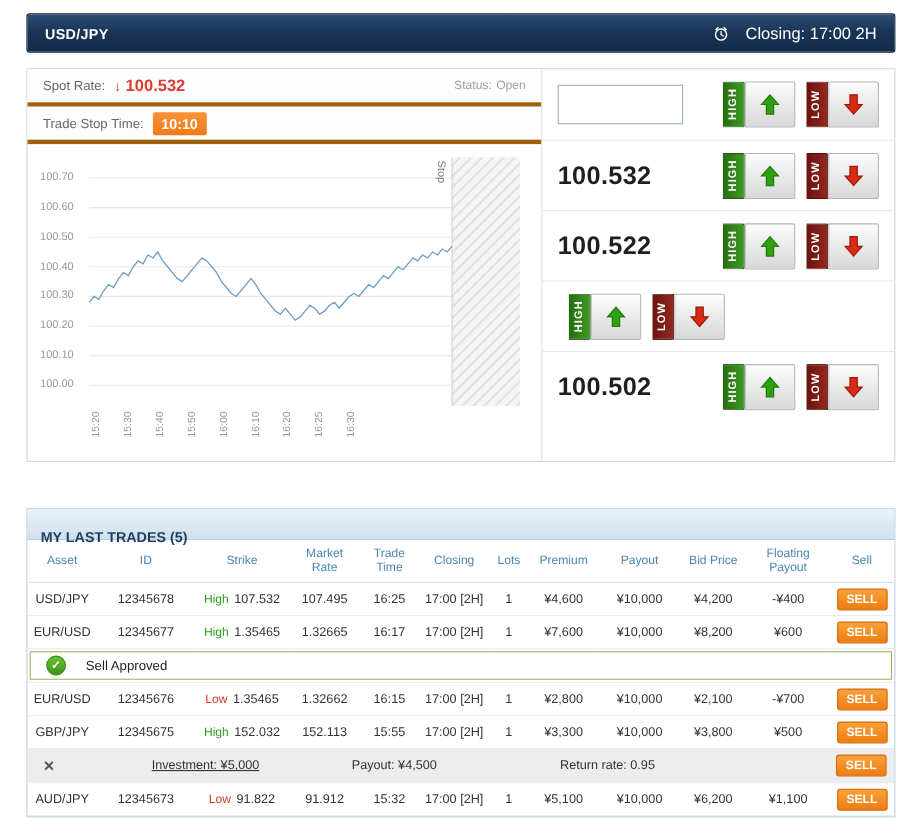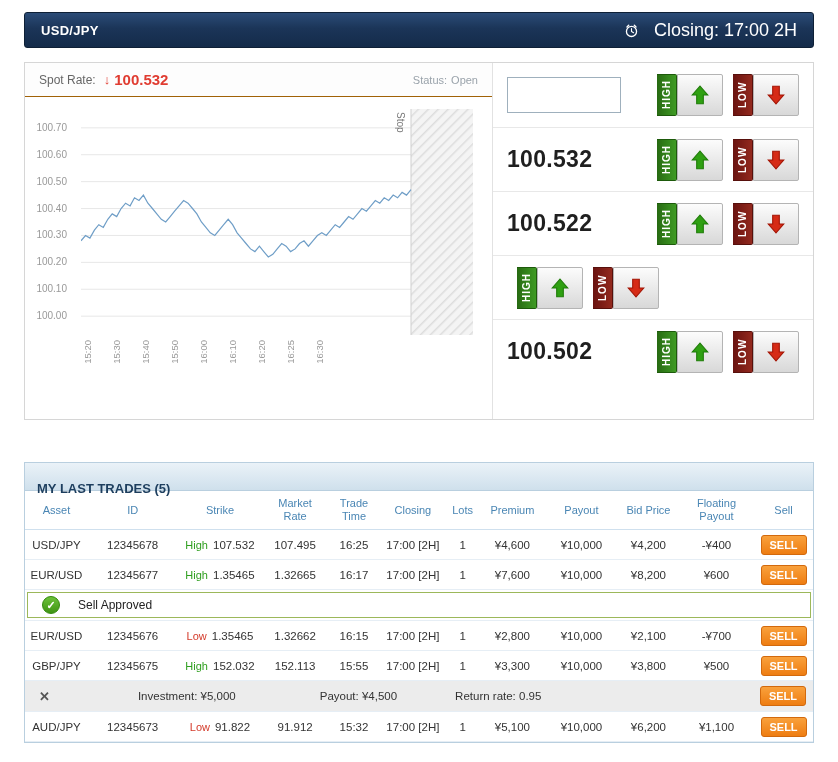--- a/index.html
+++ b/index.html
@@ -13,33 +13,33 @@
   .page { padding:12px 24px; }
 
   
   .topbar {
     height:36px; border-radius:3px;
     background:linear-gradient(to bottom,#2b4c77 0%, #1b3558 45%, #142b4a 100%);
     border:1px solid #0e2036;
     display:flex; align-items:center; padding:0 16px; color:#fff;
   }
   .topbar .pair { font-size:13px; font-weight:bold; letter-spacing:.3px; }
-  .topbar .closing { margin-left:auto; display:flex; align-items:center; gap:15px; font-size:18px; }
+  .topbar .closing { margin-left:auto; display:flex; align-items:center; gap:15px; font-size:15px; }
 
   
   .main-panel {
     margin-top:14px; border:1px solid #d6d6d6; height:358px;
     display:flex; background:#fff;
   }
   .left-col { width:468px; border-right:1px solid #e2e2e2; display:flex; flex-direction:column; }
   .right-col { flex:1; }
 
   .spot-row, .stop-row {
     height:34px; display:flex; align-items:center; padding:0 14px;
-    border-bottom:1px solid #a16207; background:#fdfdfd;
+    border-bottom:4px solid #a16207; background:#fdfdfd;
   }
   .spot-label, .stoptime-label { color:#666; font-size:12px; }
   .spot-arrow { color:#e03c31; font-weight:bold; margin-left:8px; font-size:13px; }
   .spot-value { color:#e03c31; font-weight:bold; font-size:15px; margin-left:4px; }
   .status { margin-left:auto; color:#9aa3ab; font-size:11px; }
   .status .sv { margin-left:4px;text-align:center; }
   .stop-badge {
     margin-left:8px; background:linear-gradient(#f8933a,#ef7a12);
     color:#fff; font-weight:bold; font-size:13px; padding:3px 8px; border-radius:2px;
   }
@@ -115,23 +115,23 @@
   }
   .check-icon {
     width:18px; height:18px; border-radius:50%;
     background:linear-gradient(#6cc13a,#3f9413); border:1px solid #358a10;
     color:#fff; font-size:11px; line-height:17px; text-align:center; font-weight:bold;
   }
   .approved-text { margin-left:18px; font-size:12px; color:#222; }
   tr.detail td { background:#ececec; padding:0; }
   .detail-box { display:flex; align-items:center; height:30px; }
   .close-icon { margin-left:14px; color:#555; font-size:13px; font-weight:bold; cursor:pointer; }
-  .d-invest { margin-left:88px; }
+  .d-invest { margin-left:88px;text-decoration:underline; }
   .d-payout { margin-left:84px; }
-  .d-return { margin-left:58px; }
+  .d-return { margin-left:112px; }
   .detail-box .sell-btn { margin-left:auto; margin-right:7px; }
 </style>
 </head>
 <body>
 
 <div class="page">
 
   <div class="topbar">
     <span class="pair">USD/JPY</span>
     <span class="closing">
@@ -149,20 +149,24 @@
 
       <div class="spot-row">
         <span class="spot-label">Spot Rate:</span>
         <span class="spot-arrow">↓</span>
         <span class="spot-value">100.532</span>
         <span class="status">
           <span>Status:</span><span class="sv">Open</span>
         </span>
       </div>
 
+      <div class="stop-row">
+        <span class="stoptime-label">Trade Stop Time:</span>
+        <span class="stop-badge">10:10</span>
+      </div>
 
       <div class="chart-wrap">
         <div class="ylabels" id="ylabels">
             <span class="ylab" style="top: 12.8333px;">100.70</span>
             <span class="ylab" style="top: 39.7381px;">100.60</span>
             <span class="ylab" style="top: 66.6429px;">100.50</span>
             <span class="ylab" style="top: 93.5476px;">100.40</span>
             <span class="ylab" style="top: 120.452px;">100.30</span>
             <span class="ylab" style="top: 147.357px;">100.20</span>
             <span class="ylab" style="top: 174.262px;">100.10</span>

